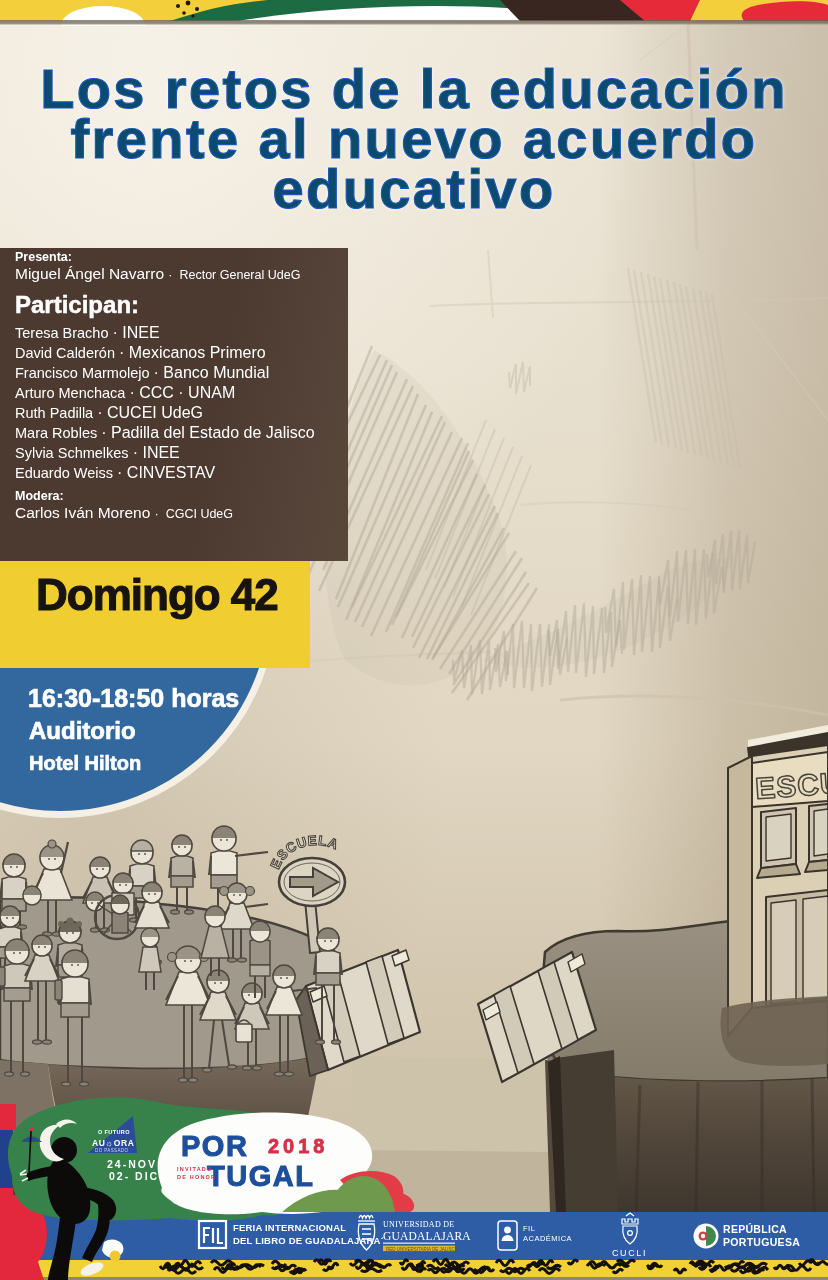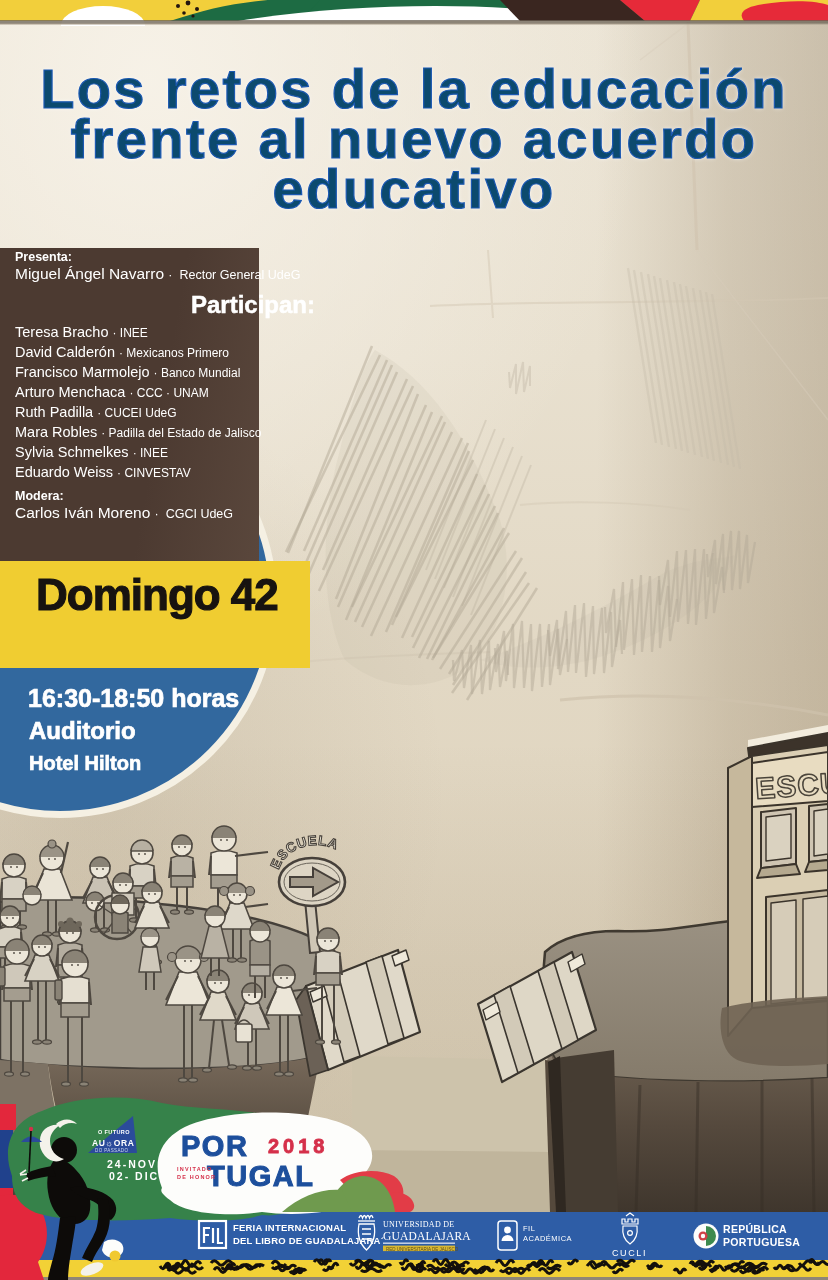--- a/index.html
+++ b/index.html
@@ -1,25 +1,25 @@
 <!DOCTYPE html>
 <html><head><meta charset="utf-8">
 <style>
 html,body{margin:0;padding:0;}
 .poster{position:relative;width:828px;height:1280px;overflow:hidden;background:#e7dfcf;font-family:"Liberation Sans",sans-serif;}
 .abs{position:absolute;}
 .title{position:absolute;top:64px;left:0;right:0;text-align:center;color:#0c4a6e;font-weight:bold;font-size:56px;line-height:50px;letter-spacing:2.4px;z-index:5;-webkit-text-stroke:1.2px #1b58b1;text-shadow:0 0 5px rgba(255,255,255,.65),0 0 2px rgba(255,255,255,.8);}
-.panel{position:absolute;left:0;top:248px;width:259px;height:313px;background:linear-gradient(100deg,#4c3a31 60%,#5a473c);color:#fff;z-index:6;}
+.panel{position:absolute;left:0;top:248px;width:348px;height:313px;background:linear-gradient(100deg,#4c3a31 60%,#5a473c);color:#fff;z-index:6;}
 .panel .in{position:absolute;left:15px;top:0px;width:300px;}
 .h1{font-weight:bold;font-size:12.5px;line-height:15px;}
 .big{font-size:15.5px;line-height:18px;}
 .small{font-size:12.5px;}
-.part{font-weight:bold;font-size:24px;margin:7px 0 4px 0;text-align:right;-webkit-text-stroke:0.5px #fff;}
+.part{font-weight:bold;font-size:24px;margin:7px 0 4px 0;-webkit-text-stroke:0.5px #fff;}
 .nm{font-size:14.5px;line-height:19px;white-space:nowrap;}
-.nm .af{font-size:12px;margin-top:28px;}
+.nm .af{font-size:16px;margin-top:28px;}
 .datebox{position:absolute;left:0;top:561px;width:310px;height:107px;background:#f0cd31;z-index:6;color:#171310;}
 .d1{position:absolute;left:36px;top:9px;font-size:44px;font-weight:bold;letter-spacing:-1px;-webkit-text-stroke:1.1px #171310;}
 .d2{position:absolute;left:36px;top:54px;font-size:35px;font-weight:bold;letter-spacing:0.5px;-webkit-text-stroke:0.9px #171310;}
 .circle{position:absolute;left:-157px;top:384px;width:434px;height:434px;border-radius:50%;background:#32689e;border:7px solid #f5f0e3;box-sizing:border-box;z-index:3;}
 .ct{position:absolute;color:#fff;z-index:4;font-weight:bold;-webkit-text-stroke:0.7px #fff;}
 .c1{left:28px;top:684px;font-size:25px;}
 .c2{left:29px;top:717px;font-size:24px;}
 .c3{left:29px;top:752px;font-size:20px;}
 svg{display:block;}
 </style></head>

